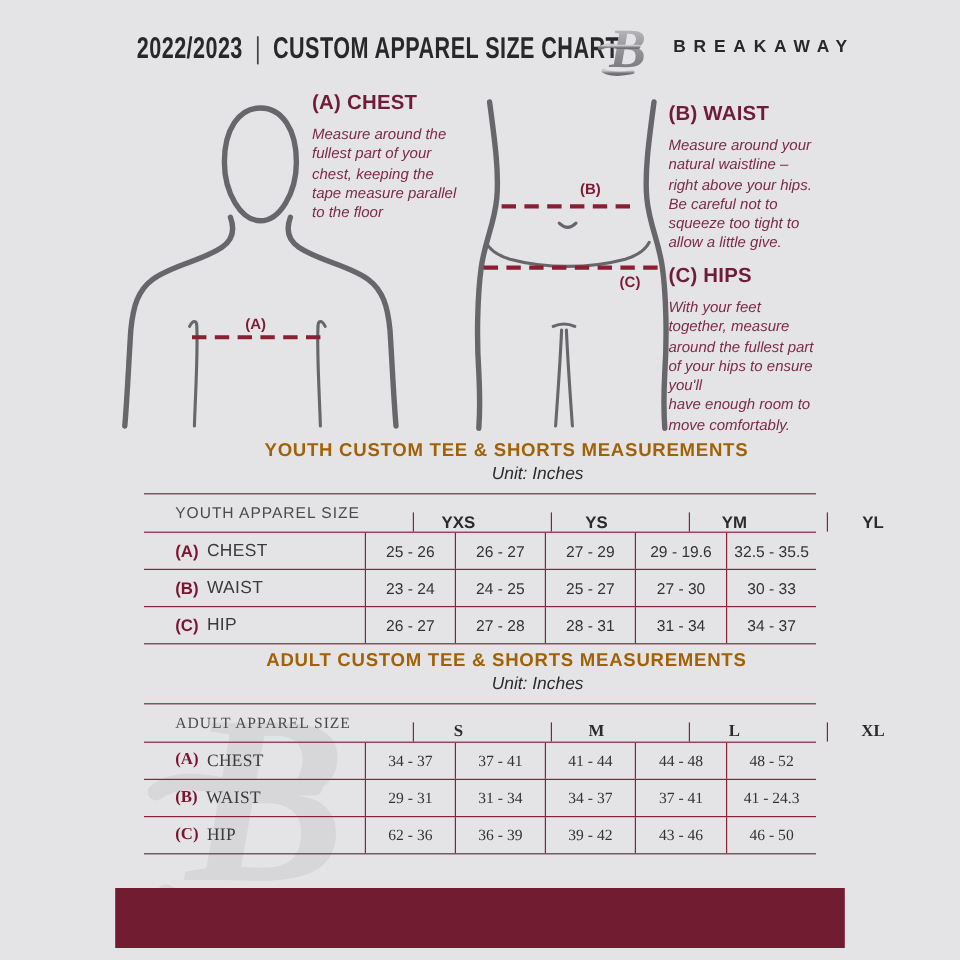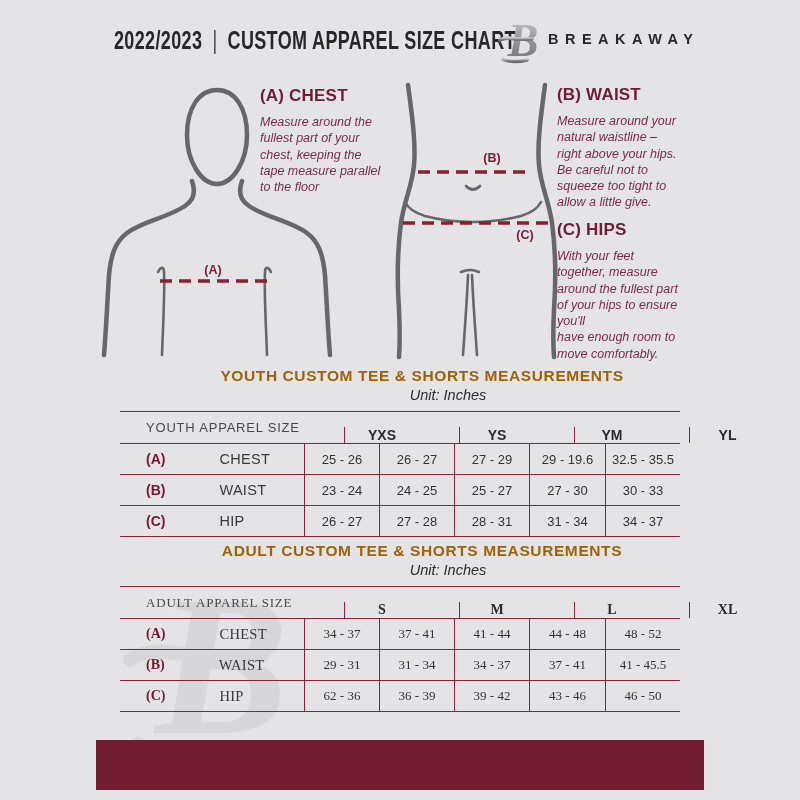--- a/index.html
+++ b/index.html
@@ -13,32 +13,32 @@
 
   
   .header-title{
     left:114px;top:26px;
     font-size:25px;font-weight:700;letter-spacing:.5px;
     white-space:nowrap;color:#28282a;
     transform:scaleX(.72);transform-origin:left center;
   }
   .header-sep{font-weight:400;color:#46464a;padding:0 14px;}
   .brand-name{
-    left:548px;top:31px;
+    left:561px;top:31px;
     font-size:14.5px;font-weight:700;letter-spacing:6.5px;color:#28282a;
     white-space:nowrap;
   }
 
   
   .guide-title{font-size:17px;font-weight:800;color:#701c36;letter-spacing:.2px;}
   .guide-body{
     margin-top:8px;font-size:12.5px;font-style:italic;color:#7c2b45;
     line-height:1.3;white-space:pre-line;
   }
-  .guide-chest{left:260px;top:86px;width:185px;}
+  .guide-chest{left:260px;top:76px;width:185px;}
   .guide-waist{left:557px;top:85px;width:165px;}
   .guide-hips{left:557px;top:220px;width:170px;}
 
   
   .figures{left:95px;top:75px;}
   .body-line{fill:none;stroke:#67676b;stroke-width:4.5;stroke-linecap:round;}
   .body-line.thin{stroke-width:2.6;}
   .dash-line{fill:none;stroke:#8a1e33;stroke-width:3.4;stroke-dasharray:12 7;}
   .marker{font-family:"Liberation Sans",sans-serif;font-size:12.5px;font-weight:700;fill:#7a1c34;}
 
@@ -51,21 +51,21 @@
   .size-table{left:120px;width:560px;border-top:1.5px solid #87233a;}
   .t-row{display:grid;grid-template-columns:184px 75px 75px 75px 76px 75px;
     height:30px;border-bottom:1.5px solid #87233a;}
   .t-row.head{height:31px;gap:40px;}
   .cell{display:flex;align-items:center;justify-content:center;
     border-left:1.5px solid #87233a;font-size:13px;color:#333335;}
   .cell.first{justify-content:flex-start;padding-left:26px;border-left:none;}
   .size-head{font-weight:700;font-size:14px;color:#2b2b2d;margin-top:15px;}
   .table-size-label{font-size:13px;color:#4a4a4c;letter-spacing:.8px;}
   .row-key{color:#7a1430;font-weight:800;font-size:14px;margin-right:7px;}
-  .row-label{font-size:14.5px;color:#3a3a3c;letter-spacing:.3px;margin-left:47px;}
+  .row-label{font-size:14.5px;color:#3a3a3c;letter-spacing:.3px;}
 
   
   .footer-bar{left:96px;top:740px;width:608px;height:50px;background:#721c31;}
   .watermark{left:112px;top:548px;pointer-events:none;}
 </style>
 </head>
 <body>
 
 <svg class="abs watermark" width="220" height="230" viewBox="0 0 220 230">
   <text x="110" y="185" text-anchor="middle" font-family="Liberation Serif, serif" font-size="200" font-weight="bold" font-style="italic" fill="#d7d7da">B</text>
@@ -219,21 +219,21 @@
   </div>
   <div class="t-row">
     <div class="cell first">
       <span class="row-key">(B)</span>
       <span class="row-label">WAIST</span>
     </div>
     <div class="cell">29 - 31</div>
     <div class="cell">31 - 34</div>
     <div class="cell">34 - 37</div>
     <div class="cell">37 - 41</div>
-    <div class="cell">41 - 45.5</div>
+    <div class="cell">41 - 24.3</div>
   </div>
   <div class="t-row">
     <div class="cell first">
       <span class="row-key">(C)</span>
       <span class="row-label">HIP</span>
     </div>
     <div class="cell">62 - 36</div>
     <div class="cell">36 - 39</div>
     <div class="cell">39 - 42</div>
     <div class="cell">43 - 46</div>

